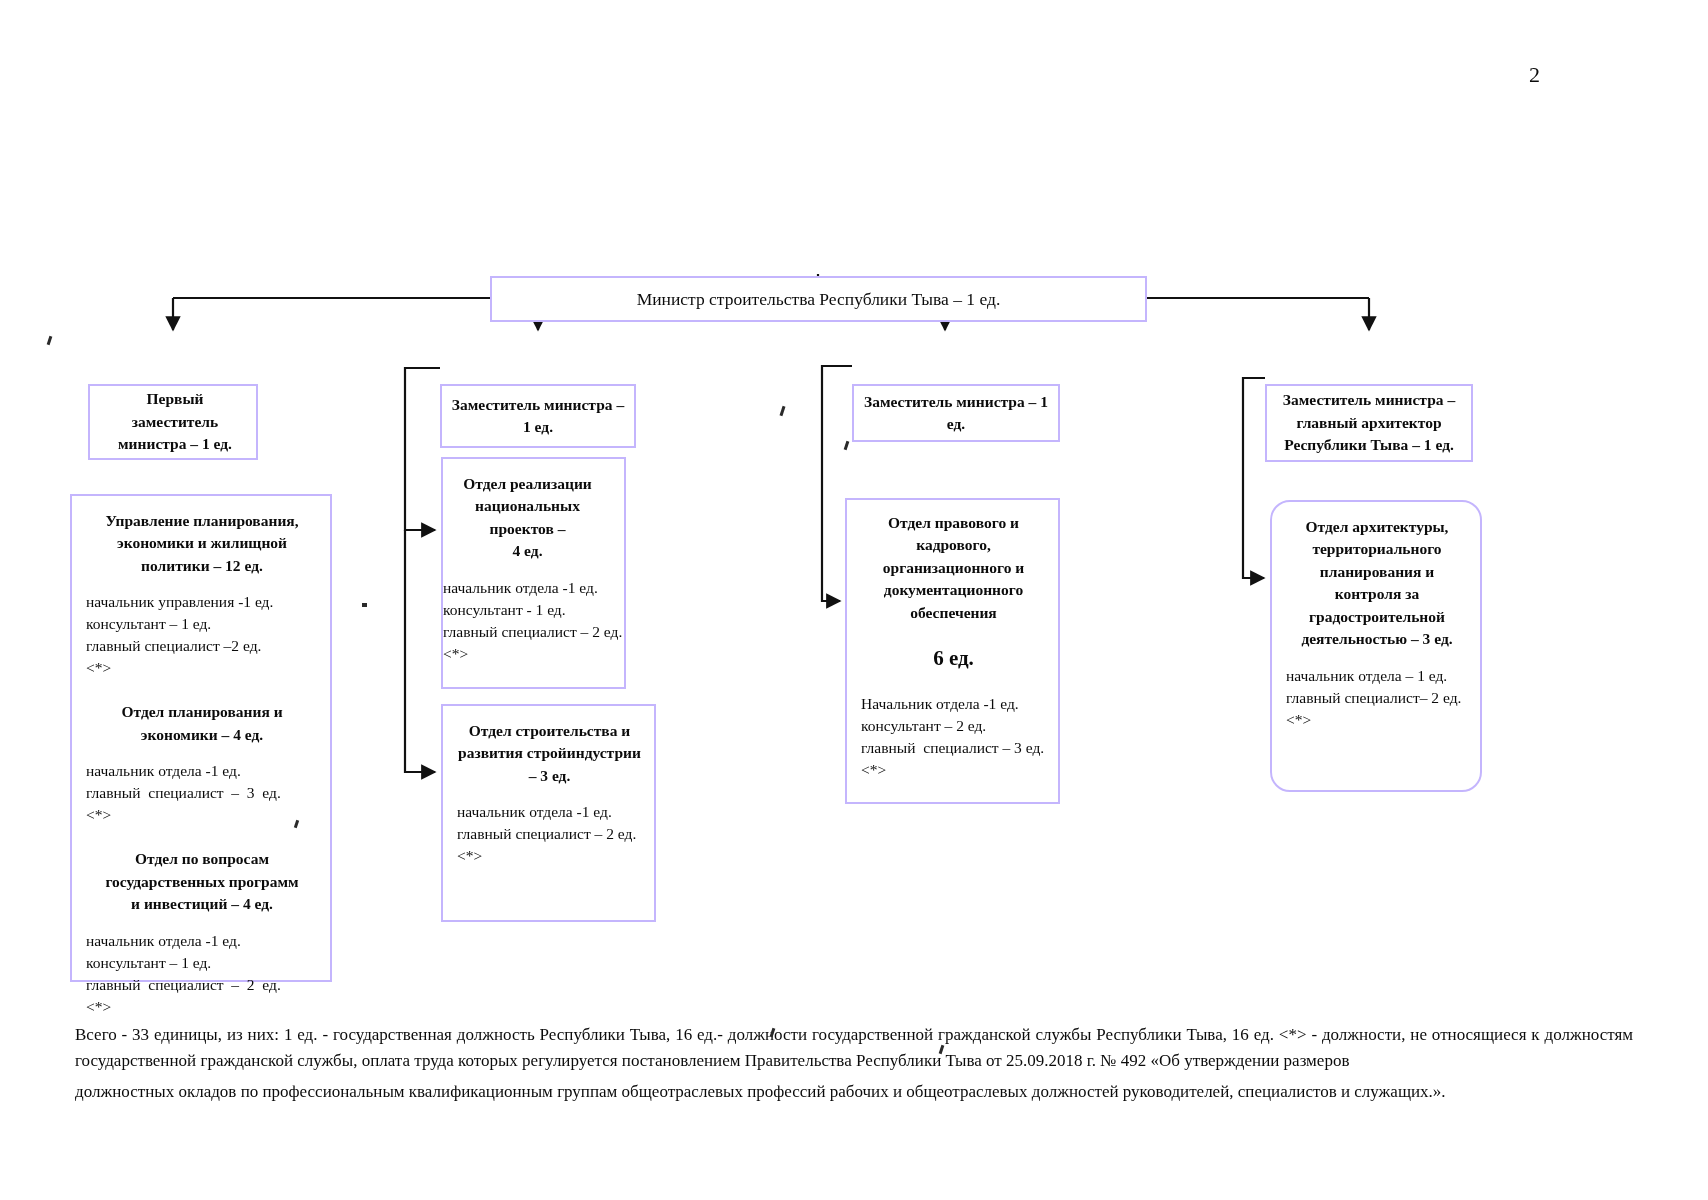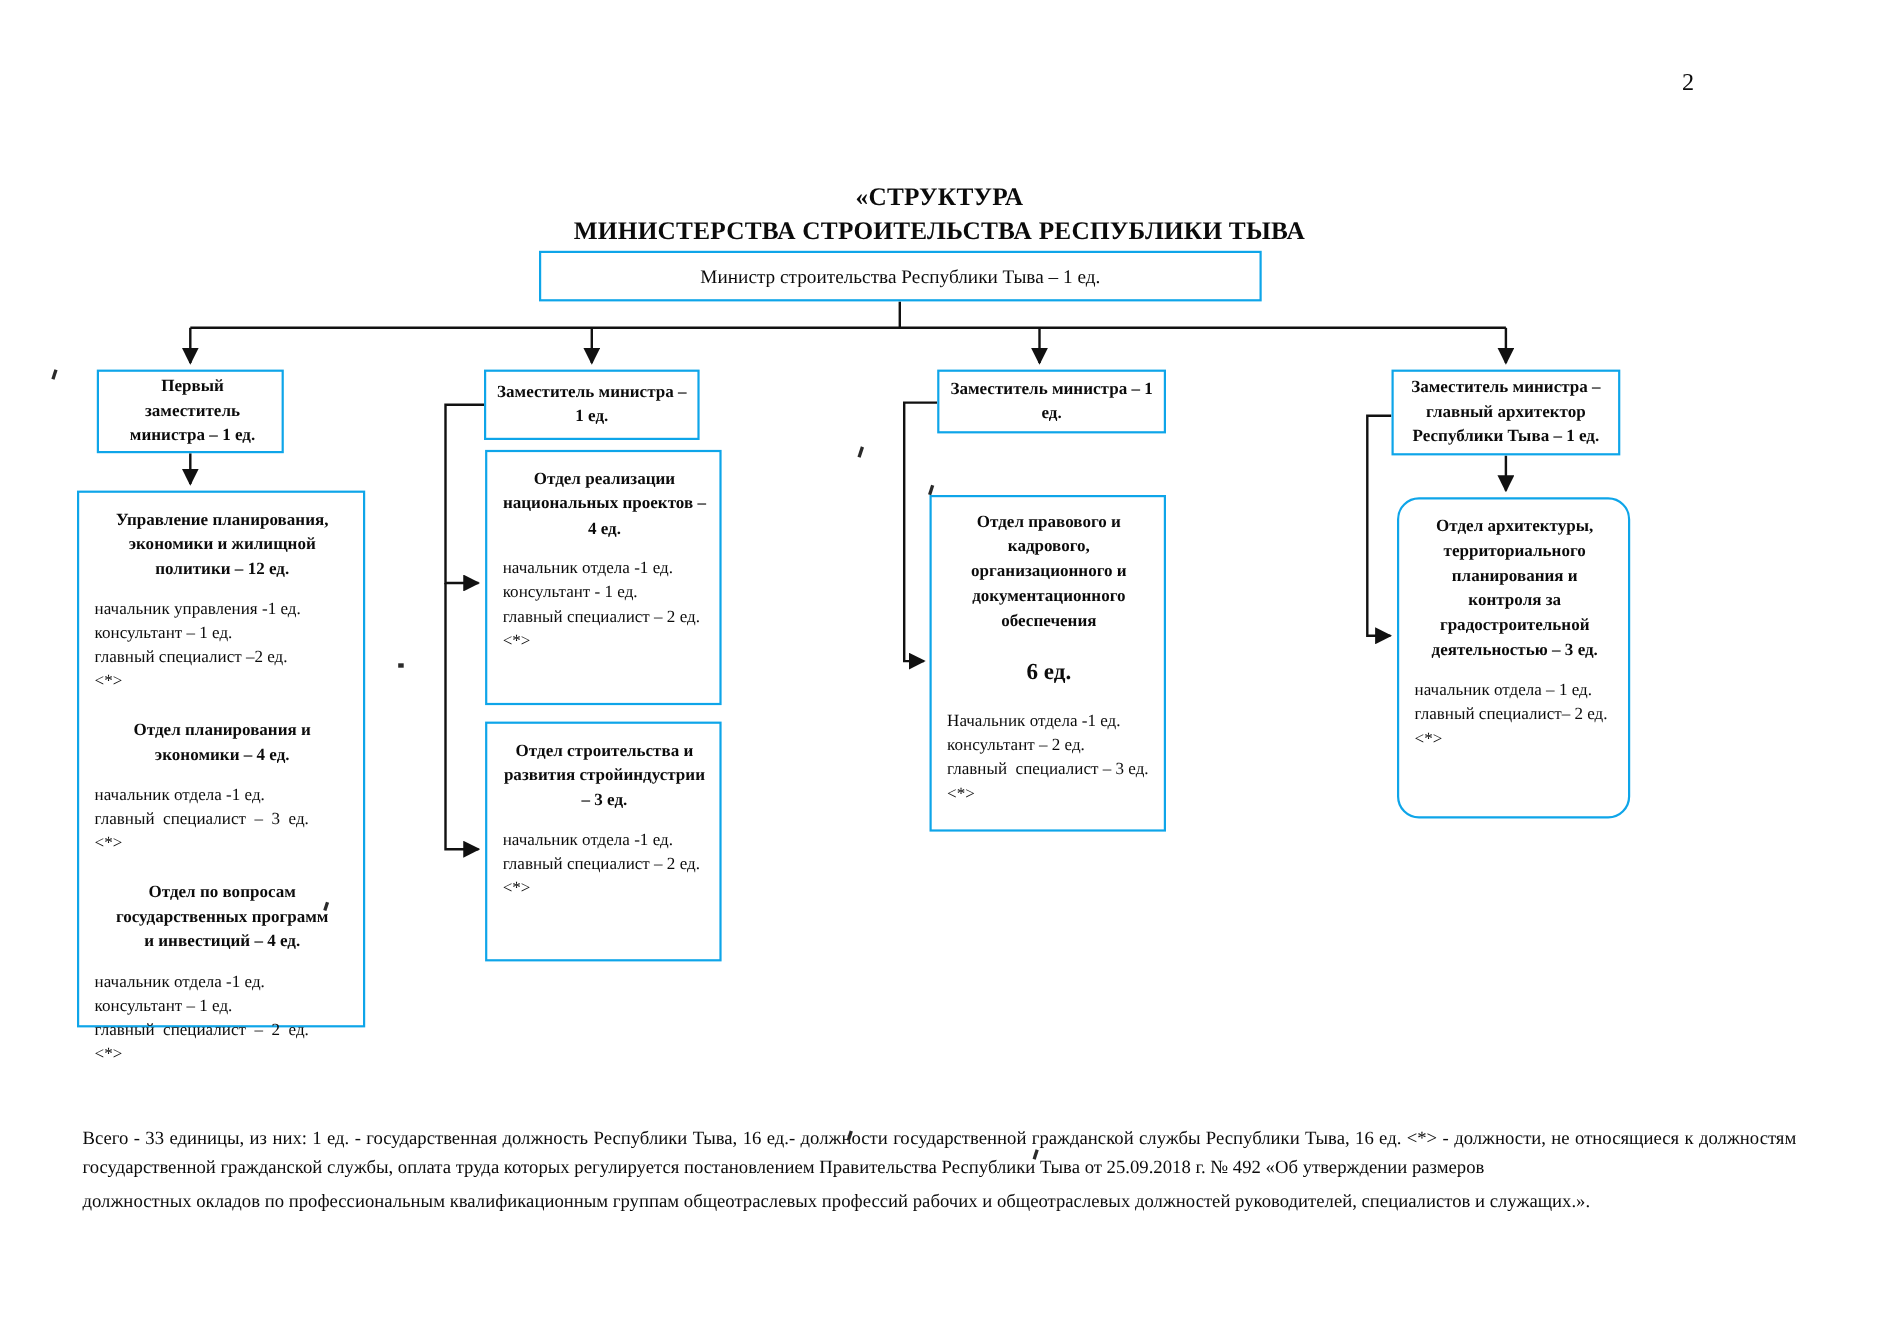--- a/index.html
+++ b/index.html
@@ -39,23 +39,24 @@
     font-weight: bold;
     font-size: 23px;
     line-height: 1.35;
     letter-spacing: 0.2px;
   }
   .doc-title .line2 { display: block; }
 
   
   .box {
     position: absolute;
-    border: 2px solid #0ea5e9;
+    border: 2px solid #c4b5fd;
     background: #fff;
     box-sizing: border-box;
+    margin-top: 48px;
   }
   .box .head {
     font-weight: bold;
     text-align: center;
     font-size: 15.5px;
     line-height: 1.45;
   }
   .box .staff {
     font-size: 15.5px;
     line-height: 1.42;
@@ -79,21 +80,21 @@
     line-height: 1.45;
     padding: 0 8px;
   }
   #dep1-box { left: 88px;   top: 336px; width: 170px; height: 76px; padding-left: 12px; }
   #dep2-box { left: 440px;  top: 336px; width: 196px; height: 64px; }
   #dep3-box { left: 852px;  top: 336px; width: 208px; height: 58px; }
   #dep4-box { left: 1265px; top: 336px; width: 208px; height: 78px; }
 
   
   #upr-box   { left: 70px;   top: 446px; width: 262px; height: 488px; padding: 14px 12px 0 14px; }
-  #nat-box   { left: 441px;  top: 409px; width: 215px; height: 232px; padding: 14px 12px 0 14px; }
+  #nat-box   { left: 441px;  top: 409px; width: 185px; height: 232px; padding: 14px 12px 0 0; }
   #stroy-box { left: 441px;  top: 656px; width: 215px; height: 218px; padding: 14px 12px 16px 14px; }
   #prav-box  { left: 845px;  top: 450px; width: 215px; height: 306px; padding: 12px 12px 0 14px; }
   #arh-box   { left: 1270px; top: 452px; width: 212px; height: 292px; padding: 14px 12px 0 14px; border-radius: 20px; }
 
   .spacer-sm { height: 14px; }
   .spacer-md { height: 22px; }
   .center-line { text-align: center; font-weight: bold; font-size: 21px; }
 
   
   #connectors {
@@ -119,24 +120,20 @@
   
   .speck { position: absolute; background: #2a2a2a; }
 </style>
 </head>
 <body>
 
 <div class="page">
 
   <div class="page-number">2</div>
 
-  <div class="doc-title">
-    <span>«СТРУКТУРА</span>
-    <span class="line2">МИНИСТЕРСТВА СТРОИТЕЛЬСТВА РЕСПУБЛИКИ ТЫВА</span>
-  </div>
 
   <svg id="connectors" viewBox="0 0 1708 1200" xmlns="http://www.w3.org/2000/svg">
     <defs>
       <marker id="arrow" viewBox="0 0 10 10" refX="9" refY="5" markerWidth="7" markerHeight="7" orient="auto-start-reverse">
         <path d="M 0 0 L 10 5 L 0 10 z" fill="#111"></path>
       </marker>
     </defs>
     <g stroke="#111" stroke-width="2.2" fill="none">
 
       <path d="M 818 274 L 818 298"></path>

